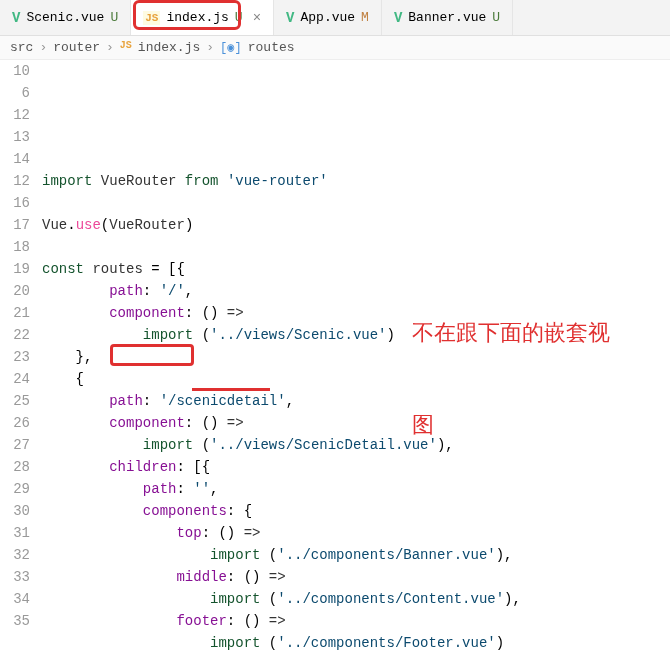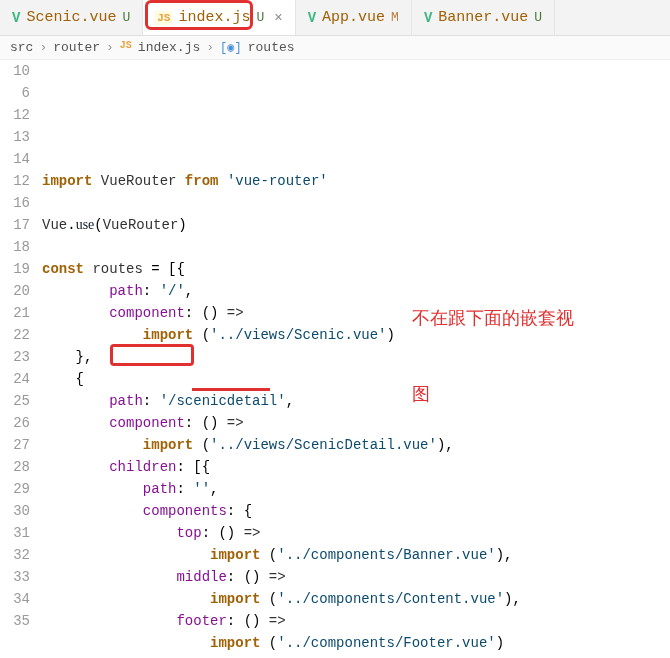--- a/index.html
+++ b/index.html
@@ -1,44 +1,44 @@
 <!DOCTYPE html>
 <html><head>
   <meta charset="utf-8">
   <style>
     * { margin: 0; padding: 0; box-sizing: border-box; }
     body { font-family: Menlo, Monaco, 'Courier New', monospace; font-size: 14px; background: #fff; width: 670px; height: 658px; overflow: hidden; }
     .tabs { display: flex; background: #f3f3f3; border-bottom: 1px solid #e0e0e0; height: 36px; align-items: stretch; }
     .tab { display: flex; align-items: center; padding: 0 12px; gap: 6px; border-right: 1px solid #e5e5e5; cursor: pointer; position: relative; }
     .tab.active { background: #fff; }
-    .tab-label { font-size: 15px; color: #a16207; }
+    .tab-label { font-size: 13px; color: #000000; }
     .tab-status { font-size: 13px; }
     .status-u { color: #4a7a3a; }
     .status-m { color: #c08040; }
     .vue-icon { color: #41b883; font-weight: bold; font-size: 14px; }
     .js-icon { color: #e8a33d; font-weight: bold; font-size: 11px; background: #f7df1e22; padding: 1px 2px; }
     .tab-close { color: #888; font-size: 14px; margin-left: 4px; }
     .highlight-box { position: absolute; border: 3px solid #e03030; border-radius: 6px; pointer-events: none; }
     .breadcrumb { display: flex; align-items: flex-start; padding: 4px 10px; font-size: 13px; color: #666; gap: 6px; background: #fafafa; border-bottom: 1px solid #eee; }
     .bc-sep { color: #999; }
     .bc-item { color: #555; }
     .bc-icon-js { color: #e8a33d; font-weight: bold; font-size: 10px; }
     .bc-icon-route { color: #4a90d9; font-size: 12px; }
     .editor { display: flex; position: relative; }
     .gutter { width: 42px; text-align: right; padding-right: 12px; color: #999; font-size: 14px; line-height: 22px; user-select: none; }
     .gutter .ln { height: 22px; }
     .code { flex: 1; font-size: 14px; line-height: 22px; white-space: pre; position: relative; }
     .code-line { height: 22px; }
-    .kw { color: #a16207; font-weight: bold; margin-top: 19px; }
-    .fn { color: #0f172a; font-family: Liberation Serif, serif; }
+    .kw { color: #14532d; font-weight: normal; margin-top: 19px; }
+    .fn { color: #ec4899; }
     .str { color: #0c4a6e; font-weight: normal; }
     .var { color: #333; }
     .prop { color: #871094; }
     .arrow { color: #333; }
-    .annotation { position: absolute; color: #e03030; font-size: 18px; font-family: 'Microsoft YaHei', sans-serif; line-height: 1.4; }
+    .annotation { position: absolute; color: #e03030; font-size: 22px; font-family: 'Microsoft YaHei', sans-serif; line-height: 1.4; }
     .underline-red { border: 3px solid #e03030; border-radius: 4px; position: absolute; }
     .red-underline { position: absolute; border-bottom: 3px solid #e03030; }
   </style>
 </head>
 <body>
 
 <div class="tabs">
   <div class="tab">
     <span class="vue-icon">V</span>
     <span class="tab-label">Scenic.vue</span>

